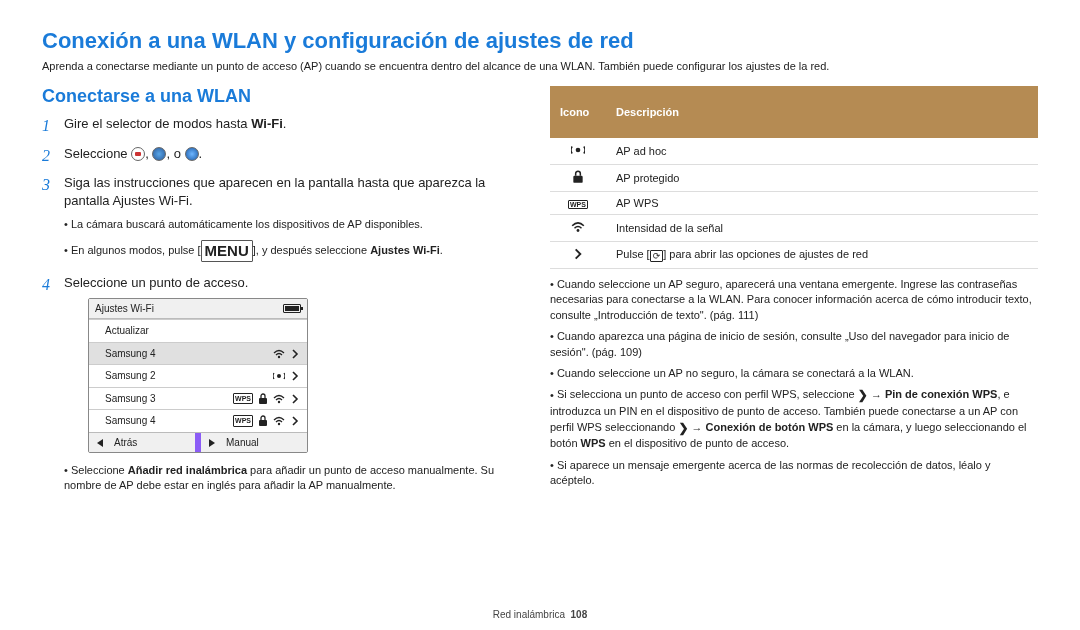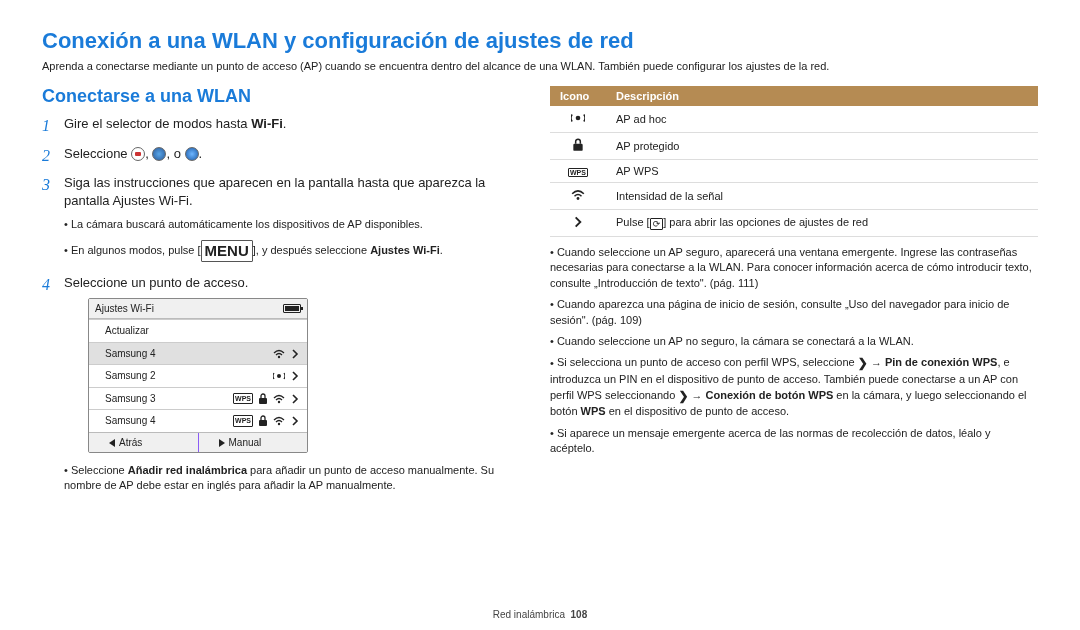--- a/index.html
+++ b/index.html
@@ -113,39 +113,39 @@
     border-top: 1px solid #ccc;
   }
   .wifi-row.selected { background:#e0e0e0; }
   .row-icons { display:flex; gap:4px; align-items:center; }
   .ic { display:inline-flex; width:12px; height:12px; align-items:center; justify-content:center; font-size:10px; color:#222; }
   .wps-box { border:1px solid #222; font-size:7px; font-weight:700; padding:0 1px; border-radius:1px; }
   .wifi-footer {
     display:flex; border-top:1px solid #bbb; background:#f0f0f0;
   }
   .wifi-footer .btn {
-    flex:1; display:flex; align-items:center; gap:4px; padding:3px 20px; font-size:10px;
-  }
-  .wifi-footer .btn + .btn { border-left:1px solid #8b5cf6; }
+    flex:1; display:flex; align-items:center; gap:11px; padding:3px 8px; font-size:10px;
+  }
+  .wifi-footer .btn + .btn { border-left:6px solid #8b5cf6; }
   .arrow-left { width:0;height:0;border-top:4px solid transparent;border-bottom:4px solid transparent;border-right:6px solid #222; }
   .arrow-right { width:0;height:0;border-top:4px solid transparent;border-bottom:4px solid transparent;border-left:6px solid #222; }
 
   
   table.icons {
     width: 100%;
     border-collapse: collapse;
     font-size: 11px;
     margin-bottom: 8px;
   }
   table.icons th {
     background: #b58b53;
     color: #fff;
     font-weight: 700;
     text-align: left;
-    padding: 4px 10px;
+    padding: 20px 10px;
     font-size: 11px;
   }
   table.icons th:first-child { width: 56px; }
   table.icons td {
     padding: 5px 10px;
     border-bottom: 1px solid #ddd;
   }
   table.icons td:first-child { text-align: center; }
   .tbl-ic { display:inline-flex; width:14px; height:14px; align-items:center; justify-content:center; }
 

